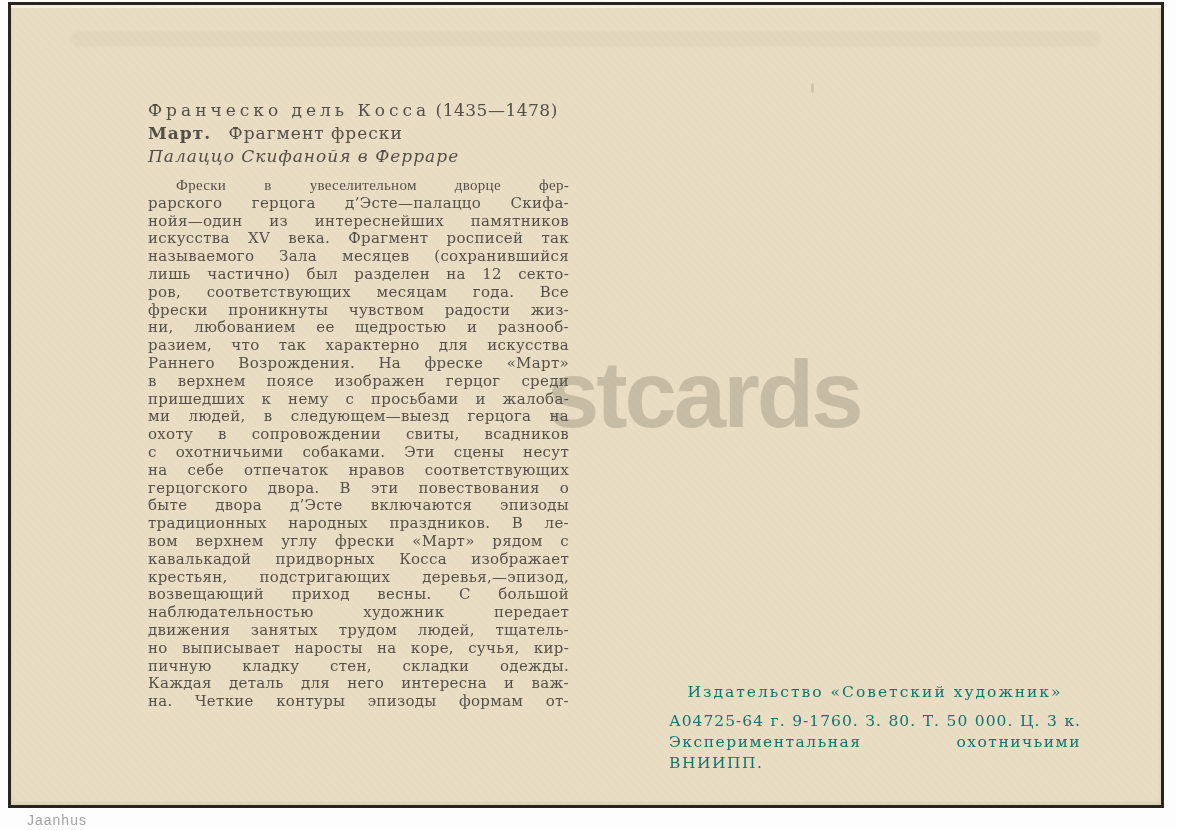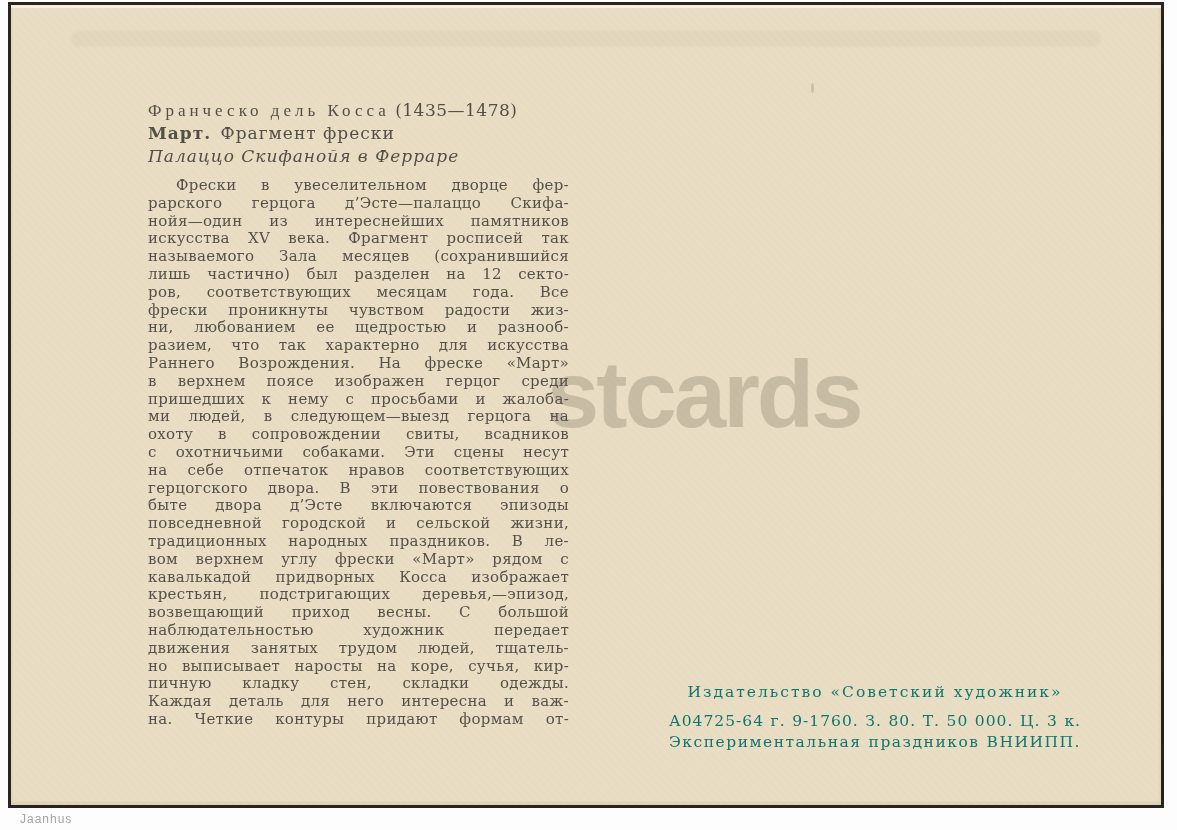--- a/index.html
+++ b/index.html
@@ -29,55 +29,55 @@
     position:absolute;left:536px;top:336px;
     font-family:"Liberation Sans","DejaVu Sans",sans-serif;
     font-weight:bold;font-size:94px;letter-spacing:-3px;
     color:rgba(148,140,118,.40);
     user-select:none;white-space:nowrap;
   }
   
   .ink{color:#534f47;}
   #title-block{position:absolute;left:137px;top:94px;width:440px;}
   .t-line{font-size:17px;line-height:23px;white-space:nowrap;}
-  .artist{letter-spacing:4px;font-family:Liberation Serif, serif;}
+  .artist{letter-spacing:4px;}
   .dates{letter-spacing:0.5px;}
   .work{font-weight:bold;letter-spacing:1px;}
-  .work-sub{margin-left:4px;letter-spacing:1px;}
+  .work-sub{margin-left:12px;letter-spacing:1px;}
   .location{font-style:italic;letter-spacing:1px;}
 
   #body-text{
     position:absolute;left:137px;top:172px;width:421px;
     font-size:15px;color:#55514a;
   }
   #body-text .line{
     line-height:17.8px;
     text-align:justify;text-align-last:justify;
     letter-spacing:0.3px;white-space:normal;
   }
-  #body-text .line.first{text-indent:28px;}
+  #body-text .line.first{text-indent:28px;font-family:Liberation Serif, serif;}
   #body-text .line.last{text-align-last:left;}
 
   #imprint{position:absolute;left:658px;top:676px;width:412px;color:#0f766e;}
   #imprint .pub{
     font-size:15.5px;text-align:center;letter-spacing:2px;line-height:22px;margin-bottom:8px;
   }
   #imprint .codes{
     font-size:15.5px;letter-spacing:1px;line-height:21px;
     text-align:justify;text-align-last:justify;
   }
   #imprint .printer{
     font-size:15.5px;letter-spacing:1.5px;line-height:21px;
     text-align:justify;text-align-last:justify;
   }
   
   #footer-left{
-    position:absolute;left:20px;top:812px;
+    position:absolute;left:27px;top:812px;
     font-family:"Liberation Sans","DejaVu Sans",sans-serif;
-    font-size:12px;letter-spacing:1px;color:#a3a3a3;
+    font-size:14px;letter-spacing:1px;color:#a3a3a3;
   }
   #footer-right{
     position:absolute;right:36px;top:809px;
     font-family:"Liberation Sans","DejaVu Sans",sans-serif;
     font-size:17px;font-weight:bold;letter-spacing:1px;color:#9a9a9a;margin-top:31px;
   }
   .speck{position:absolute;background:rgba(80,70,55,.5);border-radius:50%;}
 </style>
 </head>
 <body>
@@ -113,38 +113,37 @@
       <div class="line">разием, что так характерно для искусства</div>
       <div class="line">Раннего Возрождения. На фреске «Март»</div>
       <div class="line">в верхнем поясе изображен герцог среди</div>
       <div class="line">пришедших к нему с просьбами и жалоба-</div>
       <div class="line">ми людей, в следующем—выезд герцога на</div>
       <div class="line">охоту в сопровождении свиты, всадников</div>
       <div class="line">с охотничьими собаками. Эти сцены несут</div>
       <div class="line">на себе отпечаток нравов соответствующих</div>
       <div class="line">герцогского двора. В эти повествования о</div>
       <div class="line">быте двора д’Эсте включаются эпизоды</div>
-      <div class="line">повседневной городской и сельской жизни,</div>
       <div class="line">традиционных народных праздников. В ле-</div>
       <div class="line">вом верхнем углу фрески «Март» рядом с</div>
       <div class="line">кавалькадой придворных Косса изображает</div>
       <div class="line">крестьян, подстригающих деревья,—эпизод,</div>
       <div class="line">возвещающий приход весны. С большой</div>
       <div class="line">наблюдательностью художник передает</div>
       <div class="line">движения занятых трудом людей, тщатель-</div>
       <div class="line">но выписывает наросты на коре, сучья, кир-</div>
       <div class="line">пичную кладку стен, складки одежды.</div>
       <div class="line">Каждая деталь для него интересна и важ-</div>
-      <div class="line">на. Четкие контуры придают формам от-</div>
+      <div class="line">на. Четкие контуры эпизоды формам от-</div>
     </div>
 
   <div id="imprint">
     <div class="pub">Издательство «Советский художник»</div>
     <div class="codes">А04725-64 г. 9-1760. З. 80. Т. 50 000. Ц. 3 к.</div>
-    <div class="printer">Экспериментальная праздников ВНИИПП.</div>
+    <div class="printer">Экспериментальная охотничьими ВНИИПП.</div>
   </div>
 
   <div class="speck" style="left:800px;top:78px;width:3px;height:10px;opacity:.35;"></div>
   <div class="speck" style="left:143px;top:232px;width:2px;height:2px;opacity:.3;"></div>
 </div>
 
 <div id="footer-left">Jaanhus</div>
 <div id="footer-right">www.delcampe.net</div>
 
 </body></html>

